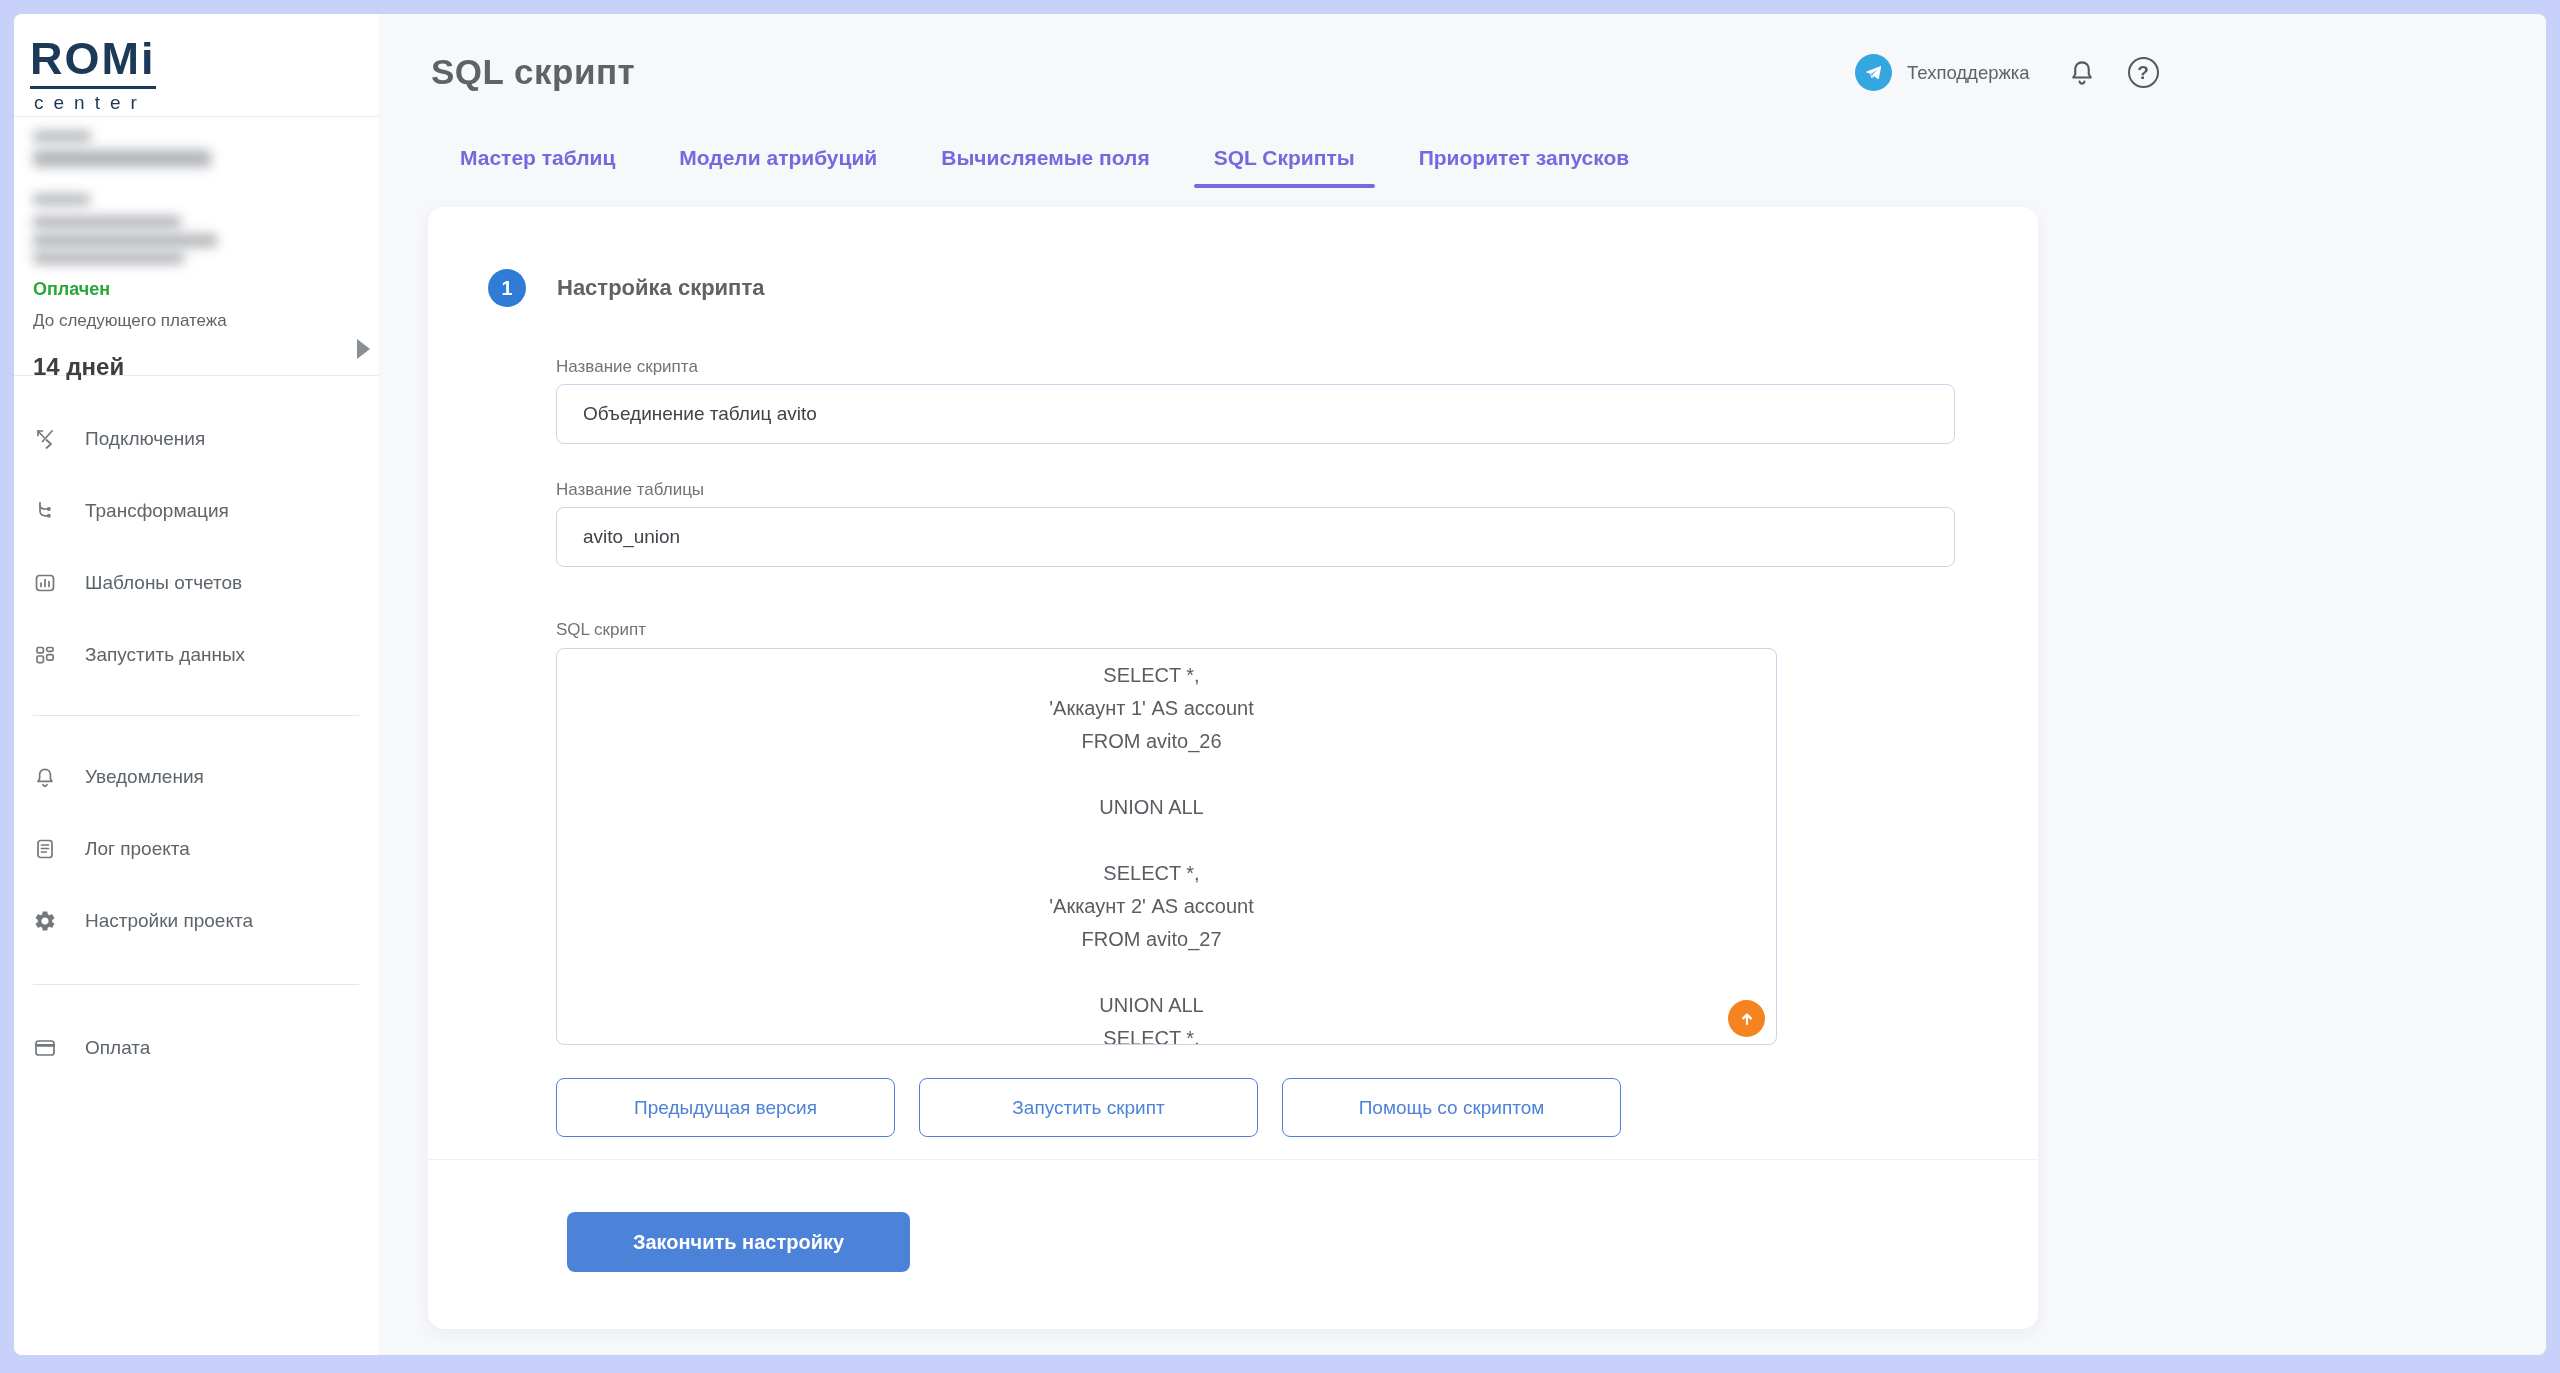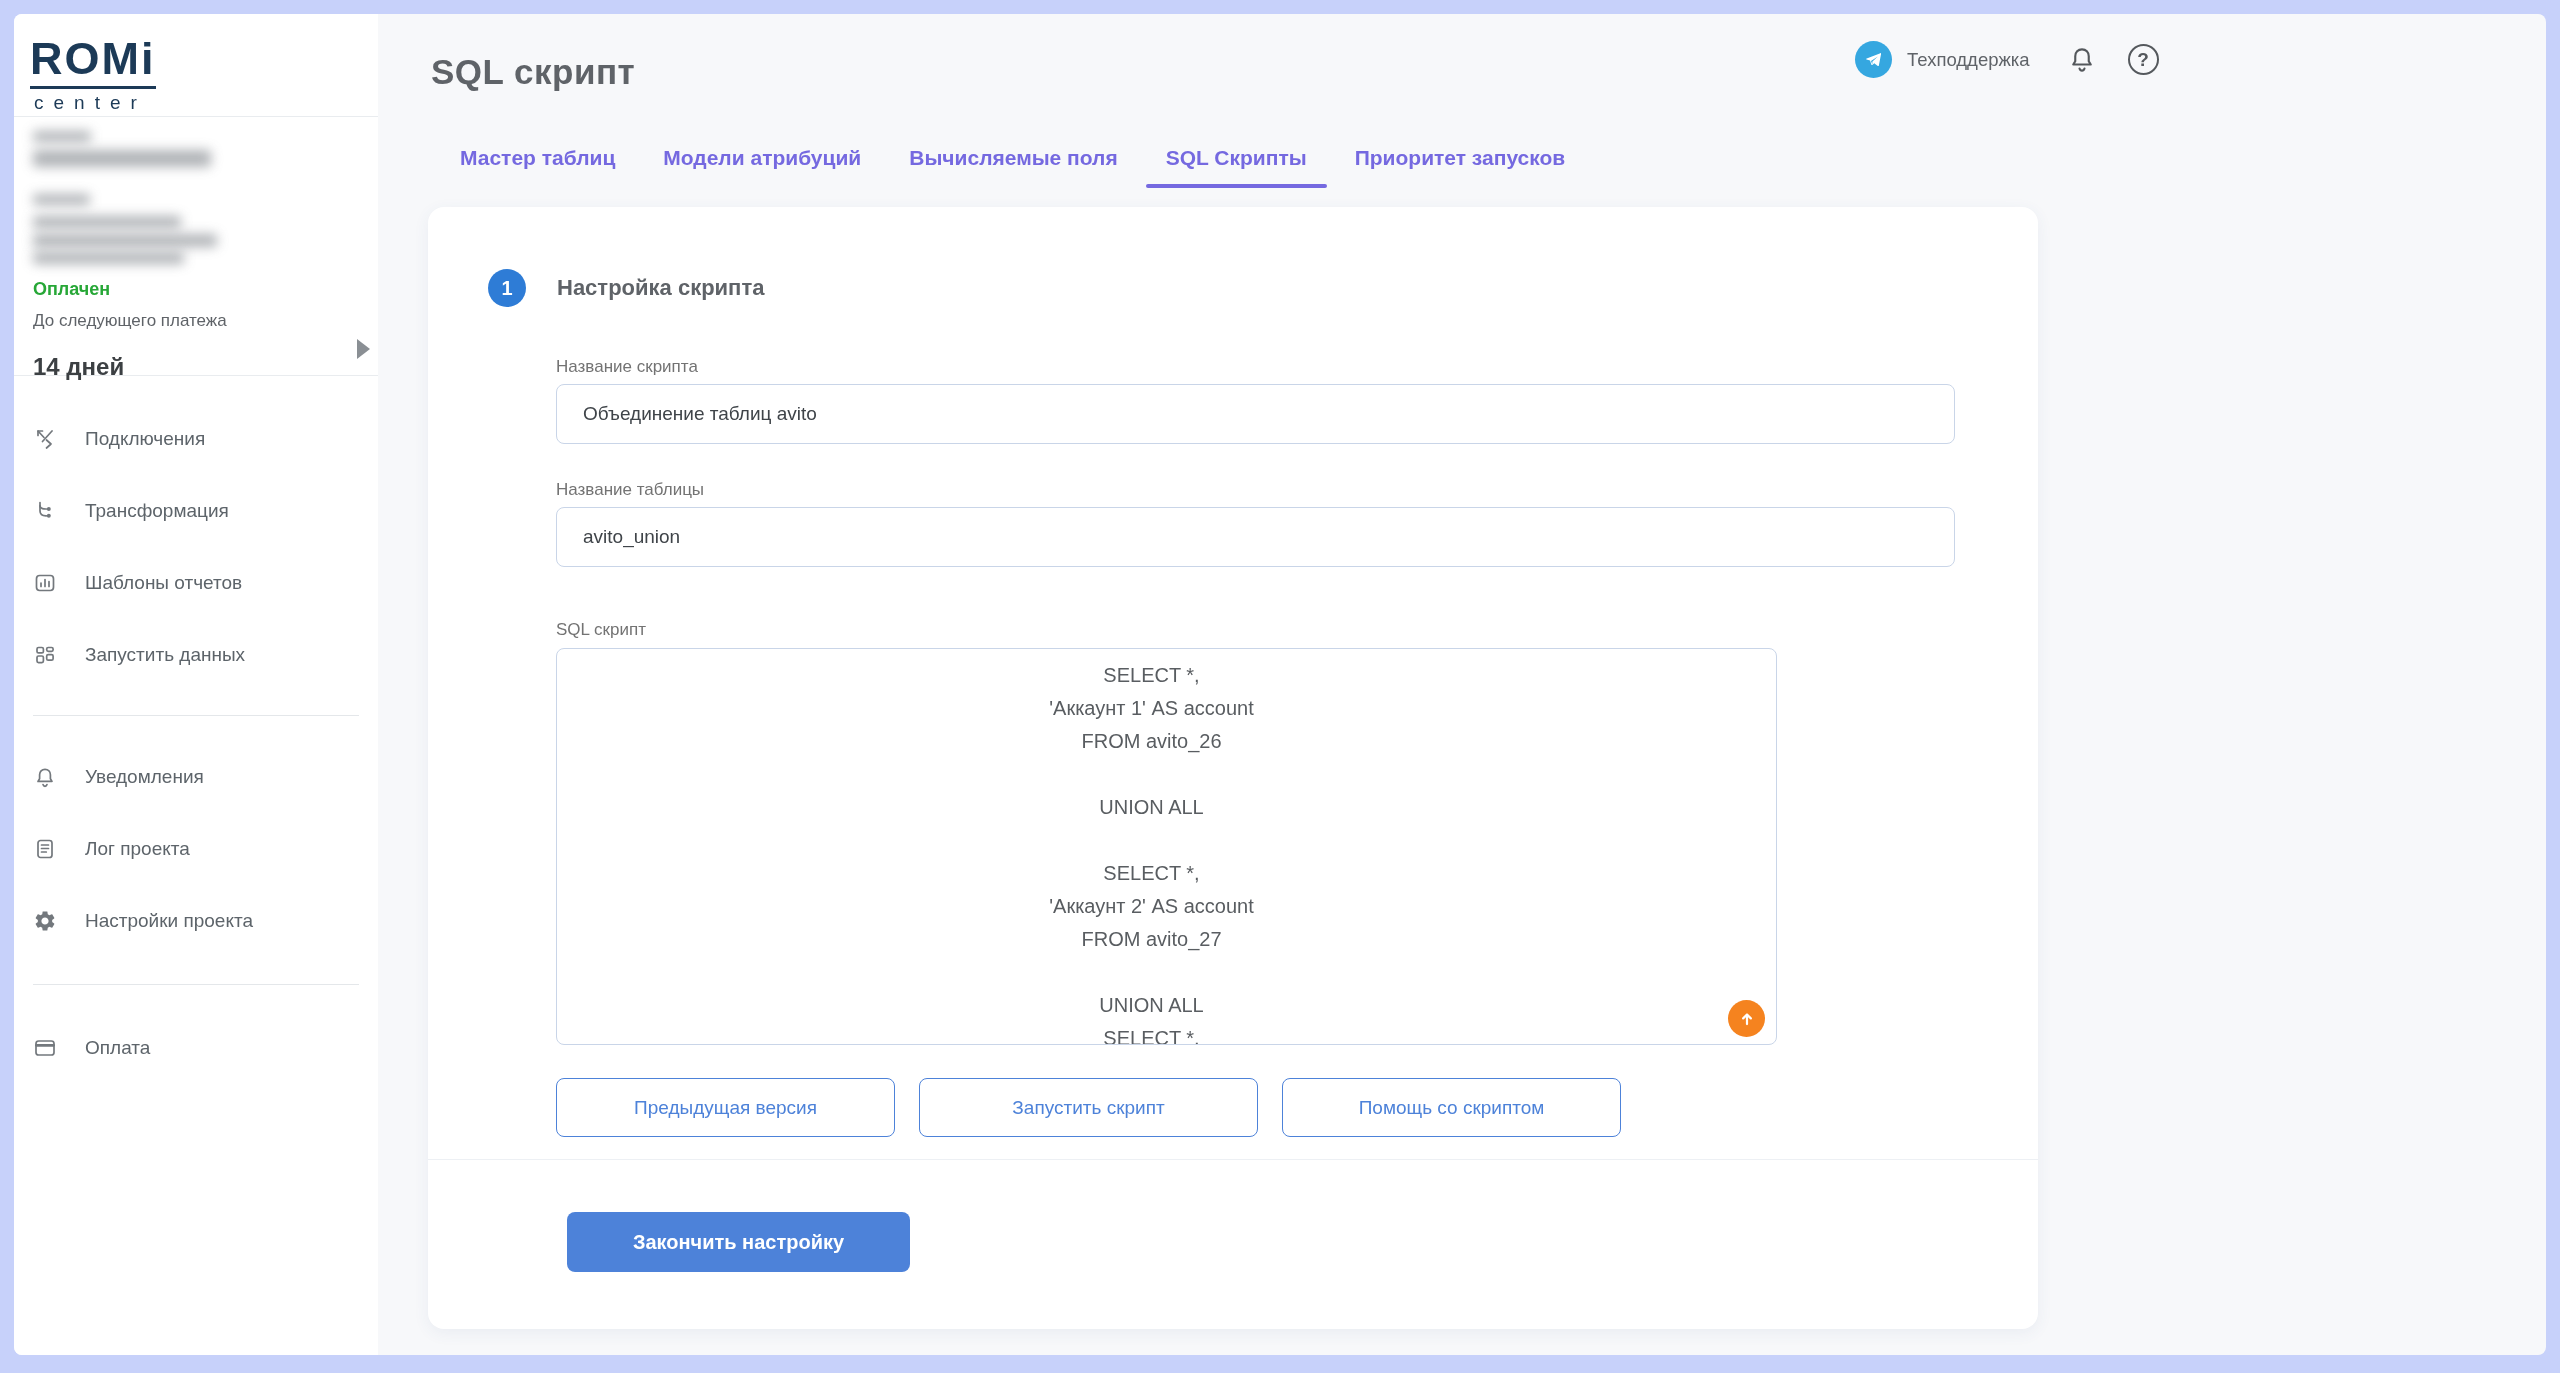--- a/index.html
+++ b/index.html
@@ -50,35 +50,35 @@
   .menu-item .mi-label { margin-left:28px; font-size:19px; font-weight:500; color:#5d646a; }
   .side-divider { border:none; border-top:1px solid #e4e7ea; margin:24px 19px 25px 19px; }
   .side-divider2 { border:none; border-top:1px solid #e4e7ea; margin:27px 19px 27px 19px; }
   svg.icon { stroke:#73787d; fill:none; stroke-width:1.7; stroke-linecap:round; stroke-linejoin:round; }
   
   .main { flex:1; position:relative; }
   .page-title {
     position:absolute; left:53px; top:38px;
     font-size:35px; font-weight:700; color:#5f6368; letter-spacing:.5px;
   }
-  .support { position:absolute; left:1477px; top:27px; display:flex; align-items:center; }
+  .support { position:absolute; left:1477px; top:40px; display:flex; align-items:center; }
   .tg-circle {
     width:37px; height:37px; border-radius:50%; background:#35a7e0;
     display:flex; align-items:center; justify-content:center; cursor:pointer; flex-shrink:0;
   }
   .support-label { margin-left:15px; font-size:18.5px; color:#5f6368; }
   .bell-btn { margin-left:37px; width:30px; height:32px; cursor:pointer; background:none; border:none; }
   .help-btn {
     margin-left:31px; width:31px; height:31px; border-radius:50%;
     border:2.5px solid #55595d; background:none; cursor:pointer;
     font-size:19px; font-weight:700; color:#55595d;
     display:flex; align-items:center; justify-content:center; font-family:inherit;
   }
   
-  .tabs { position:absolute; left:62px; top:124px; display:flex; gap:8px; }
+  .tabs { position:absolute; left:62px; top:124px; display:flex; gap:24px; }
   .tab {
     position:relative; padding:8px 20px 18px; cursor:pointer;
     font-size:21px; font-weight:700; color:#7569e0; white-space:nowrap;
   }
   .tab.active::after {
     content:""; position:absolute; left:0; right:0; bottom:0;
     height:4px; border-radius:2px; background:#7569e0;
   }
   
   .card {

